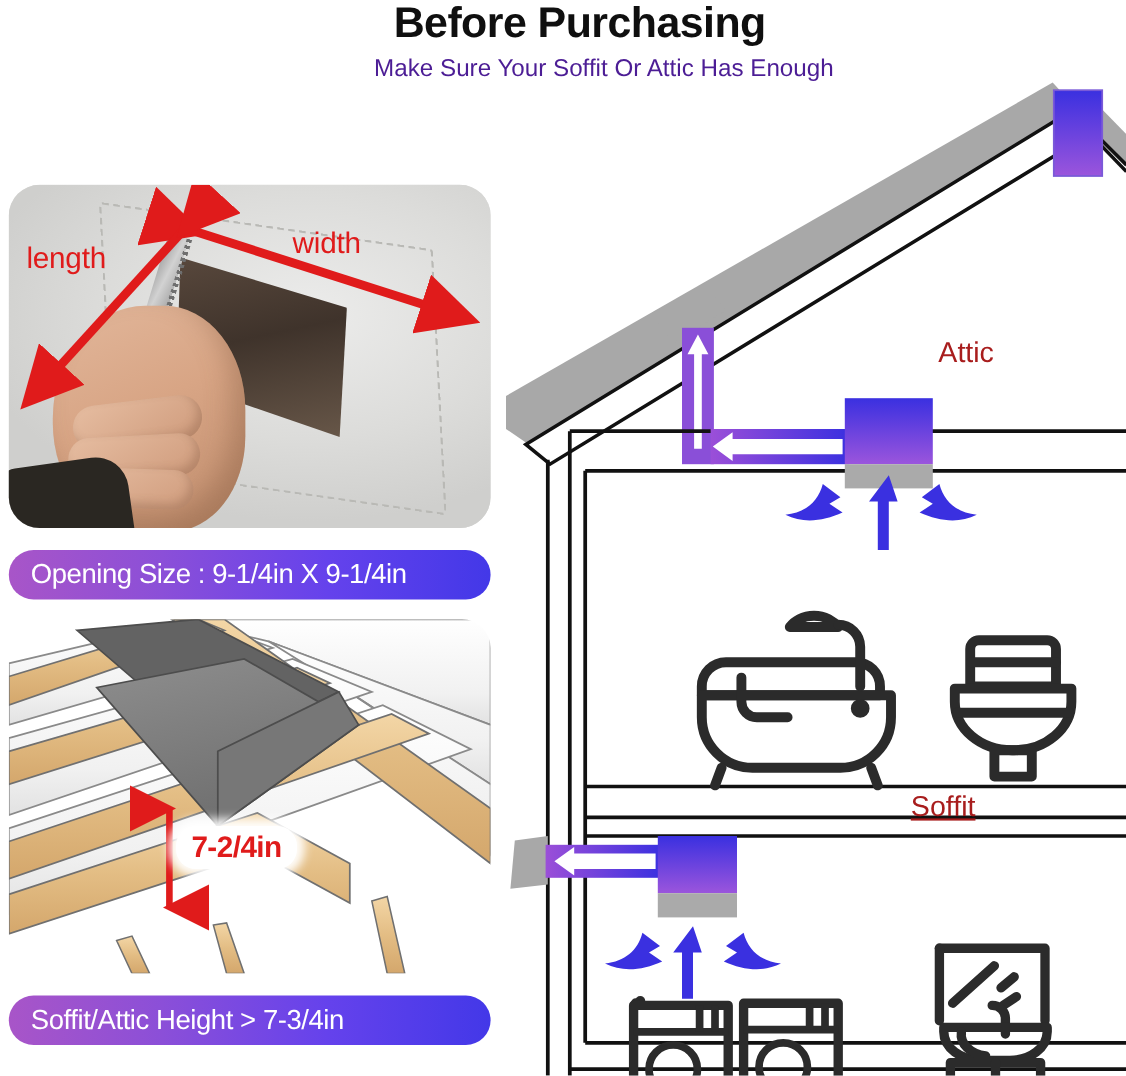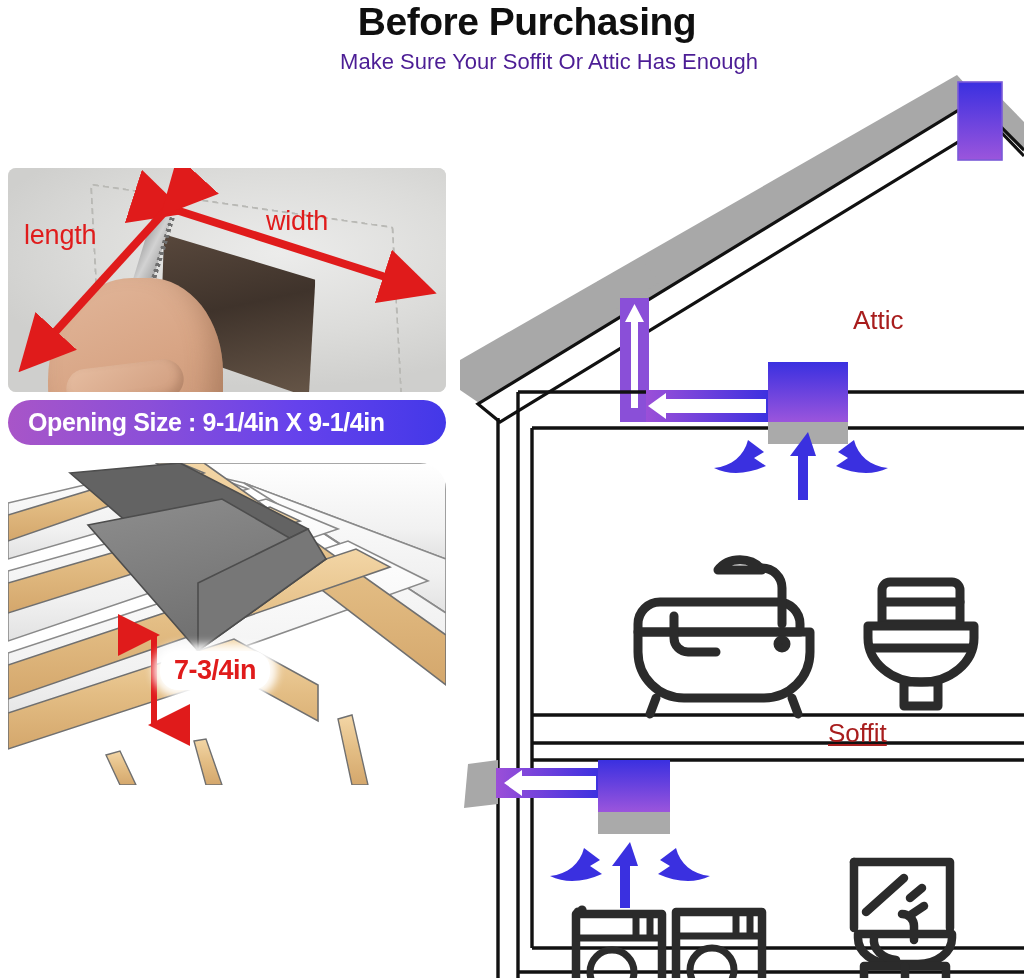--- a/index.html
+++ b/index.html
@@ -46,22 +46,22 @@
   .left-col {
     position: absolute;
     left: 8px;
     top: 168px;
     width: 438px;
   }
 
   .photo-card {
     position: relative;
     width: 438px;
-    height: 224px;
-    border-radius: 8px;
+    height: 312px;
+    border-radius: 28px;
     overflow: hidden;
     background: linear-gradient(140deg, #e6e6e4 0%, #dededc 40%, #d3d3d1 100%);
   }
 
   
   .ceil-bg {
     position: absolute;
     inset: 0;
     background:
       radial-gradient(ellipse 70% 60% at 62% 38%, #ececeb 0%, #dcdcda 60%, #cfcfcd 100%);
@@ -155,26 +155,26 @@
     letter-spacing: -0.2px;
     white-space: nowrap;
   }
   .lbl-length { left: 16px; top: 52px; }
   .lbl-width { left: 258px; top: 38px; }
 
   
   .pill {
     width: 438px;
     height: 45px;
-    margin-top: 8px;
+    margin-top: 20px;
     border-radius: 23px;
     background: linear-gradient(90deg, #a855c8 0%, #8b4fd8 32%, #6542ec 66%, #4338e8 100%);
     color: #ffffff;
     font-size: 25px;
-    font-weight: bold;
+    font-weight: normal;
     letter-spacing: -0.4px;
     display: flex;
     align-items: center;
     padding-left: 20px;
     box-sizing: border-box;
   }
 
   
   .joist-card {
     position: relative;
@@ -319,23 +319,24 @@
           <marker id="rh2" markerWidth="7" markerHeight="7" refX="3.5" refY="6" orient="auto">
             <path d="M0,0 L7,0 L3.5,7 z" fill="#e01b1b"></path>
           </marker>
           <marker id="rh2u" markerWidth="7" markerHeight="7" refX="3.5" refY="1" orient="auto">
             <path d="M3.5,0 L7,7 L0,7 z" fill="#e01b1b"></path>
           </marker>
         </defs>
         <line x1="146" y1="172" x2="146" y2="262" stroke="#e01b1b" stroke-width="6" marker-start="url(#rh2u)" marker-end="url(#rh2)"></line>
       </g>
     </svg>
-    <span class="dim-badge" style="left:152px; top:188px;">7-3/4in</span>
+    <span class="dim-badge" style="left:152px; top:188px;">7-2/4in</span>
   </div>
 
+  <div class="pill">Soffit/Attic Height &gt; 7-3/4in</div>
 </div>
 
 <div class="house">
   <svg width="564" height="918" viewBox="0 0 564 918">
     <defs>
       <linearGradient id="fanv" x1="0" y1="0" x2="0" y2="1">
         <stop offset="0%" stop-color="#3a30e0"></stop>
         <stop offset="100%" stop-color="#9b55dc"></stop>
       </linearGradient>
       <linearGradient id="ducth" x1="1" y1="0" x2="0" y2="0">

